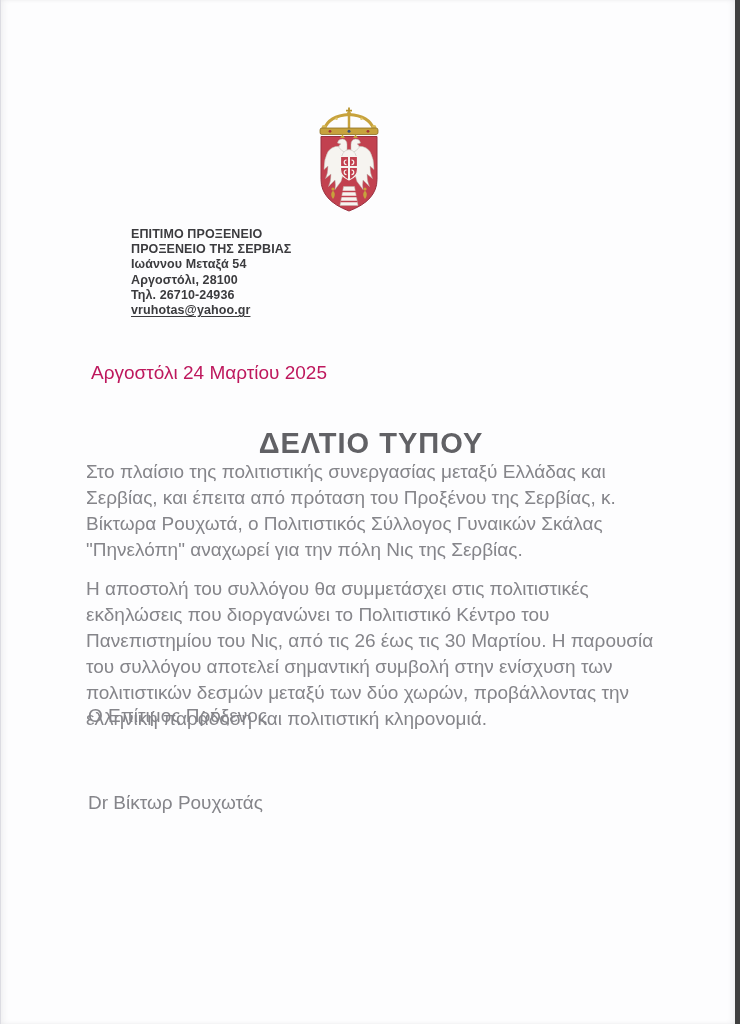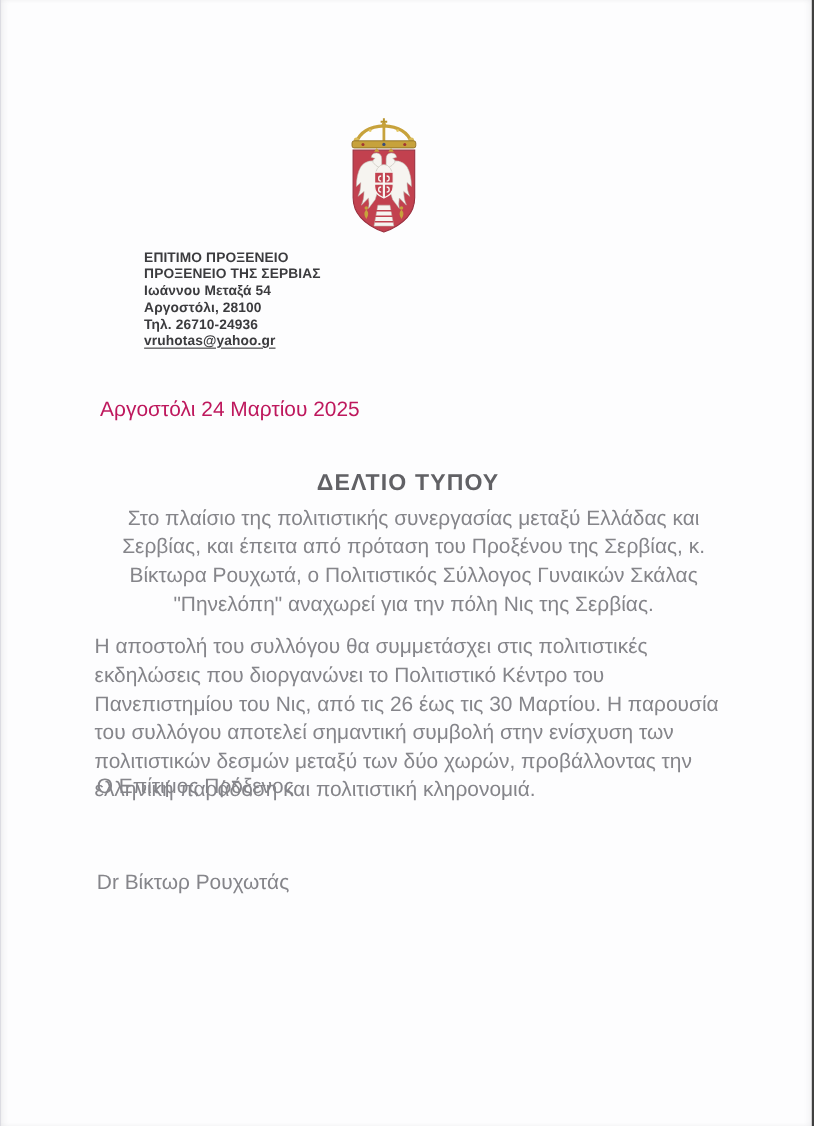--- a/index.html
+++ b/index.html
@@ -8,21 +8,21 @@
     background: #ffffff;
   }
   .photo {
     position: relative;
     width: 740px;
     height: 1024px;
     background: #fdfdfe;
     overflow: hidden;
     font-family: "Liberation Sans", "DejaVu Sans", sans-serif;
     border-left: 1px solid #dcdce2;
-    border-right: 2px solid #404040;
+    border-right: 5px solid #404040;
     box-shadow: inset 4px 0 6px -2px rgba(40,40,60,0.07),
                 inset -4px 0 6px -2px rgba(40,40,60,0.07);
     box-sizing: border-box;
   }
   .coa {
     position: absolute;
     left: 306px;
     top: 106px;
     width: 84px;
     height: 107px;
@@ -48,35 +48,35 @@
     top: 362px;
     font-size: 19px;
     color: #be185d;
   }
   .doc-title {
     position: absolute;
     left: 0;
     top: 427px;
     width: 740px;
     text-align: center;
-    font-size: 21px;
+    font-size: 29px;
     font-weight: bold;
     letter-spacing: 1px;
     color: #616165;
   }
   .para {
     position: absolute;
     left: 85px;
     width: 580px;
     margin: 0;
     font-size: 19px;
     line-height: 26px;
     color: #85858a;
   }
-  .para.p1 { top: 459px; text-align: center; }
+  .para.p1 { top: 459px; }
   .para.p2 { top: 576px; }
   .sig {
     position: absolute;
     left: 87px;
     font-size: 19px;
     color: #85858a;
   }
   .sig.role { top: 705px; }
   .sig.name { top: 792px; }
 </style>

